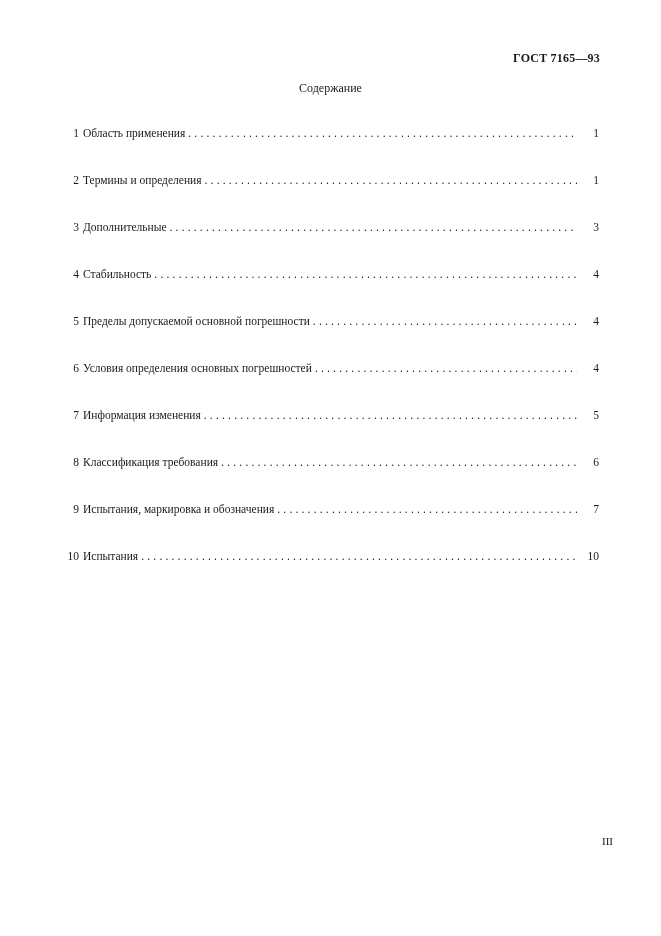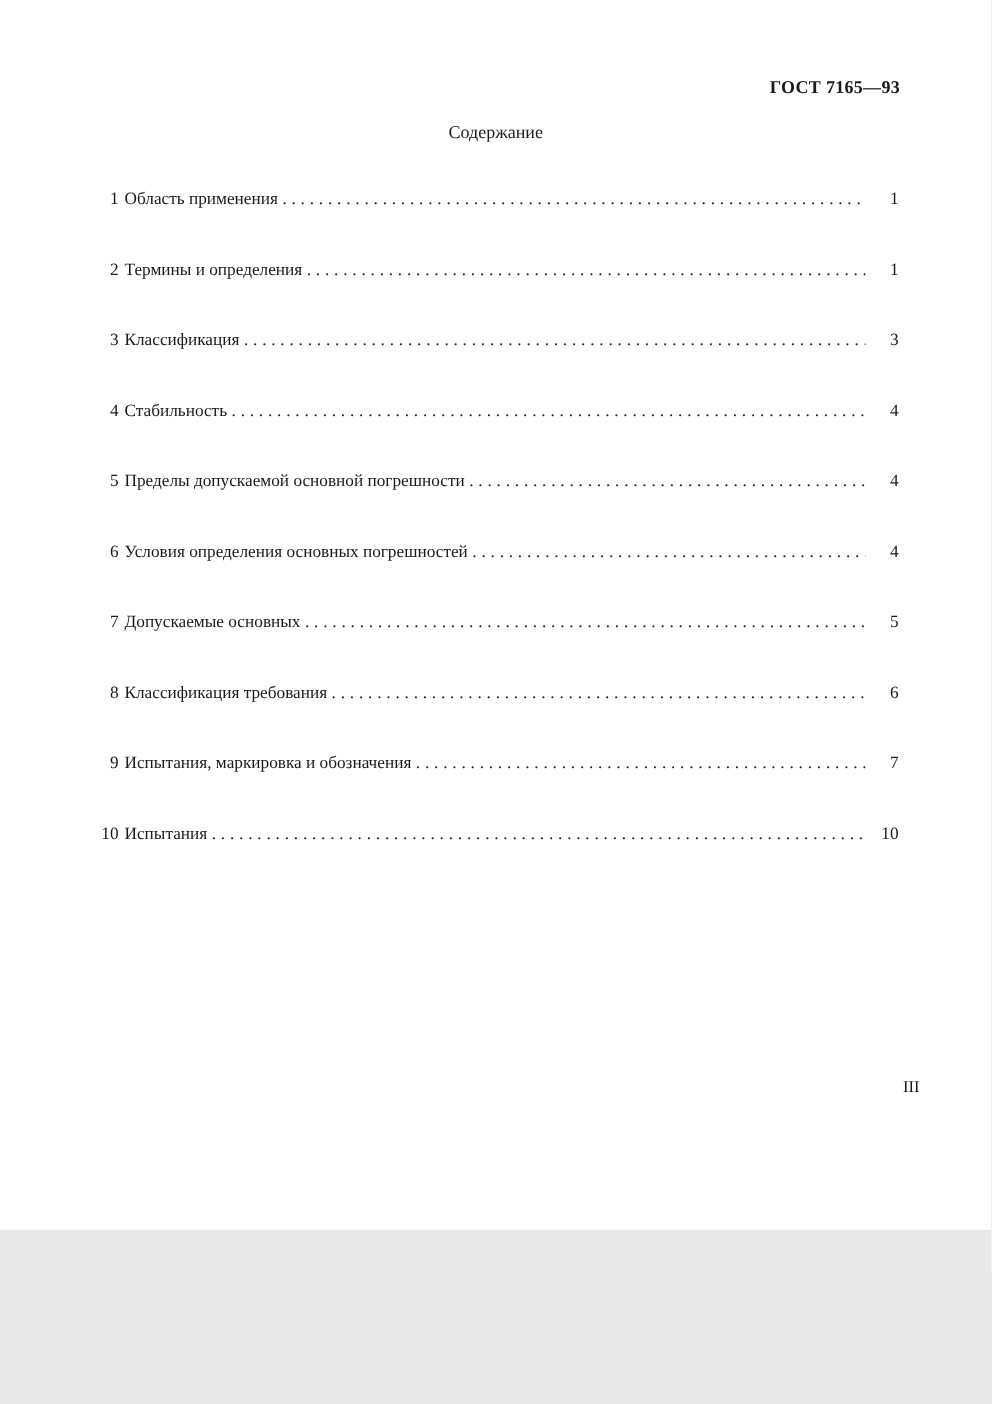--- a/index.html
+++ b/index.html
@@ -3,21 +3,21 @@
 <meta charset="utf-8">
 <style>
   html, body {
     margin: 0;
     padding: 0;
     background: #e8e8e8;
   }
   .doc-page {
     position: relative;
     width: 661px;
-    height: 820px;
+    height: 936px;
     margin: 0 auto;
     background: #ffffff;
     font-family: "Liberation Serif", "DejaVu Serif", serif;
     color: #1a1a1a;
     box-sizing: border-box;
     overflow: hidden;
   }
   .page-header {
     position: absolute;
     top: 51px;
@@ -102,21 +102,21 @@
 
     <div class="toc-line">
       <span class="toc-num">2</span>
         <span class="toc-label">Термины и определения</span>
         <span class="leader"></span>
         <span class="toc-page">1</span>
     </div>
 
     <div class="toc-line">
       <span class="toc-num">3</span>
-        <span class="toc-label">Классификация</span>
+        <span class="toc-label">Дополнительные</span>
         <span class="leader"></span>
         <span class="toc-page">3</span>
     </div>
 
     <div class="toc-line">
       <span class="toc-num">4</span>
         <span class="toc-label">Стабильность</span>
         <span class="leader"></span>
         <span class="toc-page">4</span>
     </div>
@@ -130,21 +130,21 @@
 
     <div class="toc-line">
       <span class="toc-num">6</span>
         <span class="toc-label">Условия определения основных погрешностей</span>
         <span class="leader"></span>
         <span class="toc-page">4</span>
     </div>
 
     <div class="toc-line">
       <span class="toc-num">7</span>
-        <span class="toc-label">Допускаемые основных</span>
+        <span class="toc-label">Информация изменения</span>
         <span class="leader"></span>
         <span class="toc-page">5</span>
     </div>
 
     <div class="toc-line">
       <span class="toc-num">8</span>
         <span class="toc-label">Классификация требования</span>
         <span class="leader"></span>
         <span class="toc-page">6</span>
     </div>

